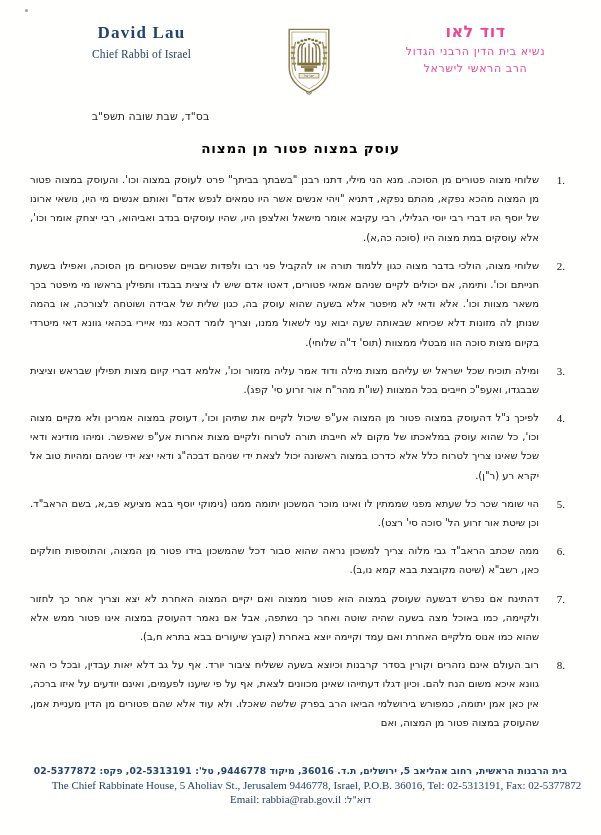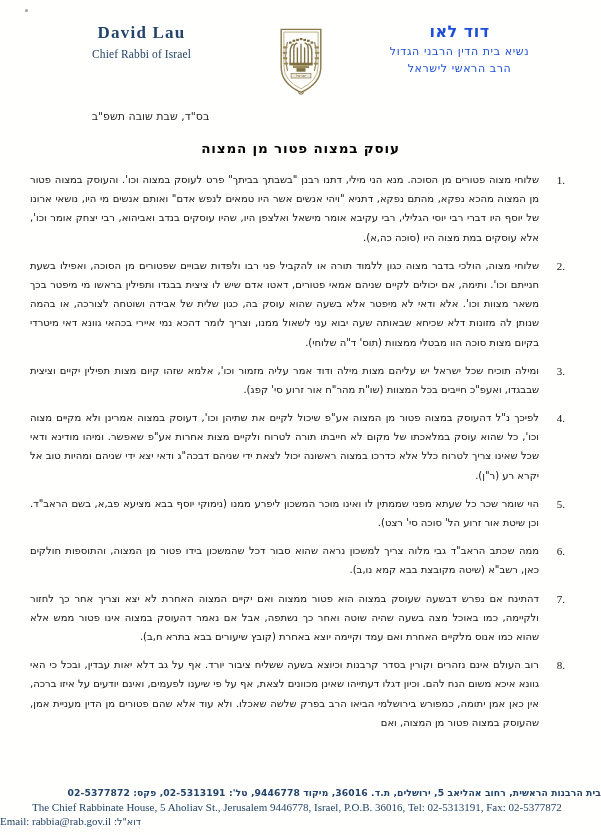--- a/index.html
+++ b/index.html
@@ -23,35 +23,35 @@
     background: #fffffd;
     box-sizing: border-box;
     padding: 0;
   }
 
   
   .letterhead {
     display: flex;
     align-items: flex-start;
     justify-content: space-between;
-    padding: 22px 34px 0 34px;
+    padding: 22px 18px 0 34px;
     box-sizing: border-box;
   }
   .lh-block {
     width: 215px;
     line-height: 1.28;
   }
   .lh-en {
     text-align: center;
     color: #24456b;
     direction: ltr;
   }
   .lh-he {
     text-align: center;
-    color: #1d4ed8;
+    color: #ec4899;
     direction: rtl;
     font-family: "DejaVu Sans", "Liberation Sans", sans-serif;
   }
   .lh-name-en {
     font-size: 17px;
     font-weight: bold;
     letter-spacing: 1.2px;
     margin-bottom: 3px;
   }
   .lh-sub-en {
@@ -134,21 +134,22 @@
     font-size: 11px;
     color: #111111;
     direction: ltr;
   }
 
   
   .footer {
     position: absolute;
     left: 0;
     right: 0;
-    bottom: 8px;
+    bottom: 30px;
+    text-align: center;
     color: #24456b;
   }
   .foot-he {
     direction: rtl;
     font-family: "DejaVu Sans", "Liberation Sans", sans-serif;
     font-size: 9.2px;
     font-weight: bold;
     letter-spacing: 0.1px;
     margin-bottom: 3px;
   }
@@ -253,23 +254,23 @@
   </div>
 
   <div class="bsd-line">בס"ד, שבת שובה תשפ"ב</div>
 
   <div class="doc-title">עוסק במצוה פטור מן המצוה</div>
 
   <div class="body-wrap">
     <ol class="clauses">
       <li>שלוחי מצוה פטורים מן הסוכה. מנא הני מילי, דתנו רבנן "בשבתך בביתך" פרט לעוסק במצוה וכו'. והעוסק במצוה פטור מן המצוה מהכא נפקא, מהתם נפקא, דתניא "ויהי אנשים אשר היו טמאים לנפש אדם" ואותם אנשים מי היו, נושאי ארונו של יוסף היו דברי רבי יוסי הגלילי, רבי עקיבא אומר מישאל ואלצפן היו, שהיו עוסקים בנדב ואביהוא, רבי יצחק אומר וכו', אלא עוסקים במת מצוה היו (סוכה כה,א).</li>
       <li>שלוחי מצוה, הולכי בדבר מצוה כגון ללמוד תורה או להקביל פני רבו ולפדות שבויים שפטורים מן הסוכה, ואפילו בשעת חנייתם וכו'. ותימה, אם יכולים לקיים שניהם אמאי פטורים, דאטו אדם שיש לו ציצית בבגדו ותפילין בראשו מי מיפטר בכך משאר מצוות וכו'. אלא ודאי לא מיפטר אלא בשעה שהוא עוסק בה, כגון שלית של אבידה ושוטחה לצורכה, או בהמה שנותן לה מזונות דלא שכיחא שבאותה שעה יבוא עני לשאול ממנו, וצריך לומר דהכא נמי איירי בכהאי גוונא דאי מיטרדי בקיום מצות סוכה הוו מבטלי ממצוות (תוס' ד"ה שלוחי).</li>
-      <li>ומילה תוכיח שכל ישראל יש עליהם מצות מילה ודוד אמר עליה מזמור וכו', אלמא שזהו קיום מצות תפילין יקיים וציצית שבבגדו, ואעפ"כ חייבים בכל המצוות (שו"ת מהר"ח אור זרוע סי' קפג).</li>
+      <li>ומילה תוכיח שכל ישראל יש עליהם מצות מילה ודוד אמר עליה מזמור וכו', אלמא דברי קיום מצות תפילין שבראש וציצית שבבגדו, ואעפ"כ חייבים בכל המצוות (שו"ת מהר"ח אור זרוע סי' קפג).</li>
       <li>לפיכך נ"ל דהעוסק במצוה פטור מן המצוה אע"פ שיכול לקיים את שתיהן וכו', דעוסק במצוה אמרינן ולא מקיים מצוה וכו', כל שהוא עוסק במלאכתו של מקום לא חייבתו תורה לטרוח ולקיים מצות אחרות אע"פ שאפשר. ומיהו מודינא ודאי שכל שאינו צריך לטרוח כלל אלא כדרכו במצוה ראשונה יכול לצאת ידי שניהם דבכה"ג ודאי יצא ידי שניהם ומהיות טוב אל יקרא רע (ר"ן).</li>
-      <li>הוי שומר שכר כל שעתא מפני שממתין לו ואינו מוכר המשכון ליפרע ממנו (נימוקי יוסף בבא מציעא פב,א, בשם הראב"ד. וכן שיטת אור זרוע הל' סוכה סי' רצט).</li>
+      <li>הוי שומר שכר כל שעתא מפני שממתין לו ואינו מוכר המשכון יתומה ממנו (נימוקי יוסף בבא מציעא פב,א, בשם הראב"ד. וכן שיטת אור זרוע הל' סוכה סי' רצט).</li>
       <li>ממה שכתב הראב"ד גבי מלוה צריך למשכון נראה שהוא סבור דכל שהמשכון בידו פטור מן המצוה, והתוספות חולקים כאן, רשב"א (שיטה מקובצת בבא קמא נו,ב).</li>
       <li>דהתינח אם נפרש דבשעה שעוסק במצוה הוא פטור ממצוה ואם יקיים המצוה האחרת לא יצא וצריך אחר כך לחזור ולקיימה, כמו באוכל מצה בשעה שהיה שוטה ואחר כך נשתפה, אבל אם נאמר דהעוסק במצוה אינו פטור ממש אלא שהוא כמו אנוס מלקיים האחרת ואם עמד וקיימה יוצא באחרת (קובץ שיעורים בבא בתרא ח,ב).</li>
       <li>רוב העולם אינם נזהרים וקורין בסדר קרבנות וכיוצא בשעה ששליח ציבור יורד. אף על גב דלא יאות עבדין, ובכל כי האי גוונא איכא משום הנח להם. וכיון דגלו דעתייהו שאינן מכוונים לצאת, אף על פי שיענו לפעמים, ואינם יודעים על איזו ברכה, אין כאן אמן יתומה, כמפורש בירושלמי הביאו הרב בפרק שלשה שאכלו. ולא עוד אלא שהם פטורים מן הדין מעניית אמן, שהעוסק במצוה פטור מן המצוה, ואם</li>
     </ol>
   </div>
 
   <div class="footer">
     <div class="foot-he">בית הרבנות הראשית, רחוב אהליאב 5, ירושלים, ת.ד. 36016, מיקוד 9446778, טל': 02-5313191, פקס: 02-5377872</div>
     <div class="foot-en">The Chief Rabbinate House, 5 Aholiav St., Jerusalem 9446778, Israel, P.O.B. 36016, Tel: 02-5313191, Fax: 02-5377872</div>
     <div class="foot-email">

